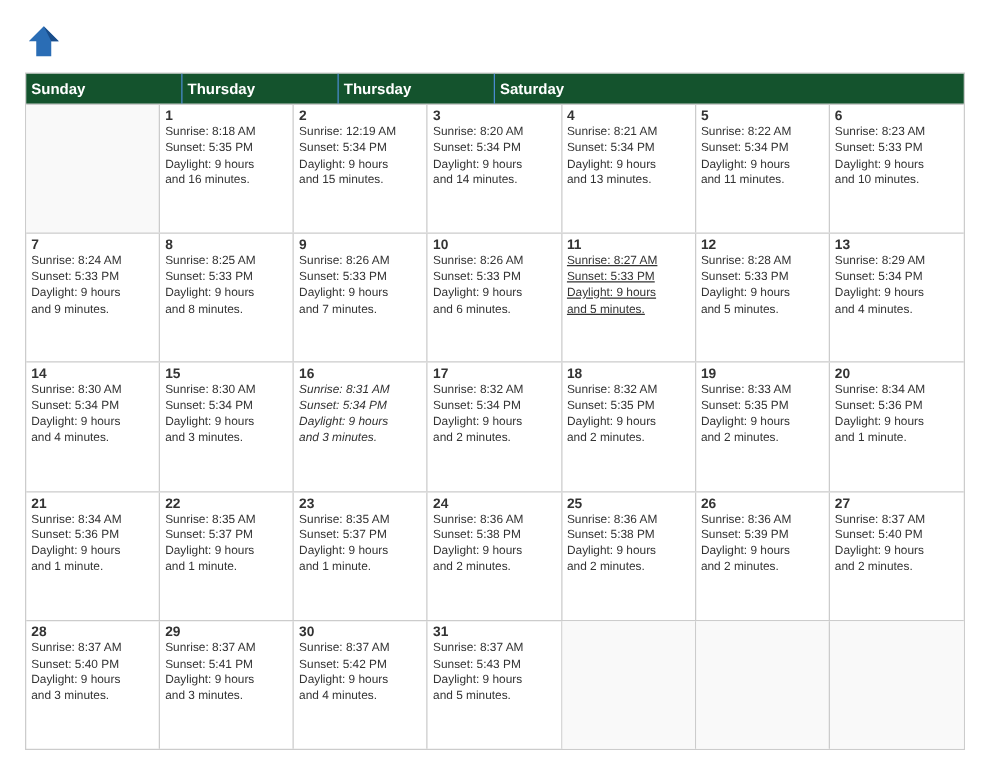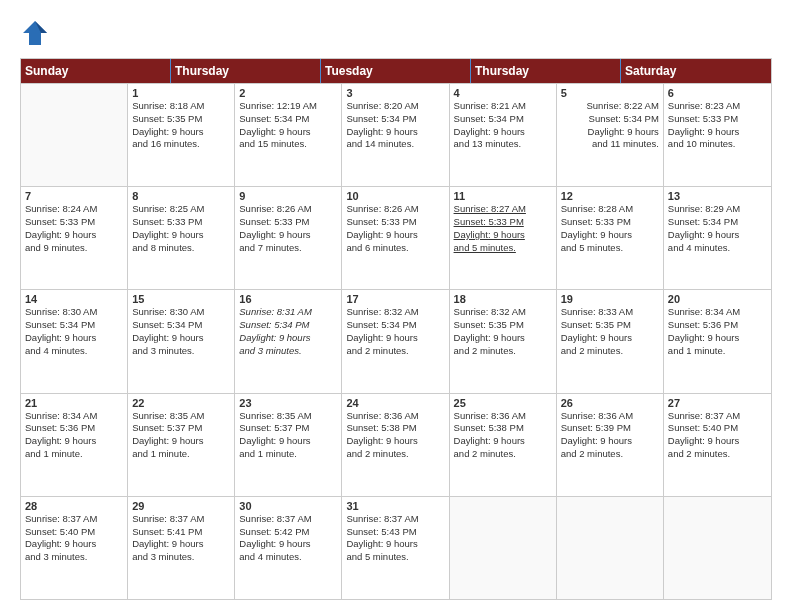--- a/index.html
+++ b/index.html
@@ -62,22 +62,22 @@
       color: #555;
     }
     .calendar {
       flex: 1;
       display: flex;
       flex-direction: column;
       border: 1px solid #ccc;
     }
     .cal-header {
       display: grid;
-      grid-template-columns: repeat(5, 1fr);
-      background: #7f1d1d;
+      grid-template-columns: repeat(6, 1fr);
+      background: #14532d;
     }
     .cal-header-cell {
       color: #fff;
       font-size: 12px;
       font-weight: bold;
       padding: 5px 4px;
       text-align: left;
       border-right: 1px solid #4a8ad0;
     }
     .cal-header-cell:last-child { border-right: none; }
@@ -133,21 +133,20 @@
     <div class="title-block">
       <div class="month-title"></div>
       <div class="location"></div>
     </div>
   </div>
 
   <div class="calendar">
     <div class="cal-header">
     <div class="cal-header-cell">Sunday</div>
         <div class="cal-header-cell">Thursday</div>
-        <div class="cal-header-cell">Tuesday</div>
         <div class="cal-header-cell">Thursday</div>
         <div class="cal-header-cell">Saturday</div>
       </div>
     <div class="cal-body">
     <div class="cal-row">
           <div class="cal-cell empty"></div>
           <div class="cal-cell">
             <span class="day-num">1</span>
             <div class="day-info" style="white-space: pre-line;">Sunrise: 8:18 AM
 Sunset: 5:35 PM
@@ -170,21 +169,21 @@
           </div>
           <div class="cal-cell">
             <span class="day-num">4</span>
             <div class="day-info" style="white-space: pre-line;">Sunrise: 8:21 AM
 Sunset: 5:34 PM
 Daylight: 9 hours
 and 13 minutes.</div>
           </div>
           <div class="cal-cell">
             <span class="day-num">5</span>
-            <div class="day-info" style="white-space: pre-line; text-align: right;">Sunrise: 8:22 AM
+            <div class="day-info" style="white-space: pre-line;">Sunrise: 8:22 AM
 Sunset: 5:34 PM
 Daylight: 9 hours
 and 11 minutes.</div>
           </div>
           <div class="cal-cell">
             <span class="day-num">6</span>
             <div class="day-info" style="white-space: pre-line;">Sunrise: 8:23 AM
 Sunset: 5:33 PM
 Daylight: 9 hours
 and 10 minutes.</div>

